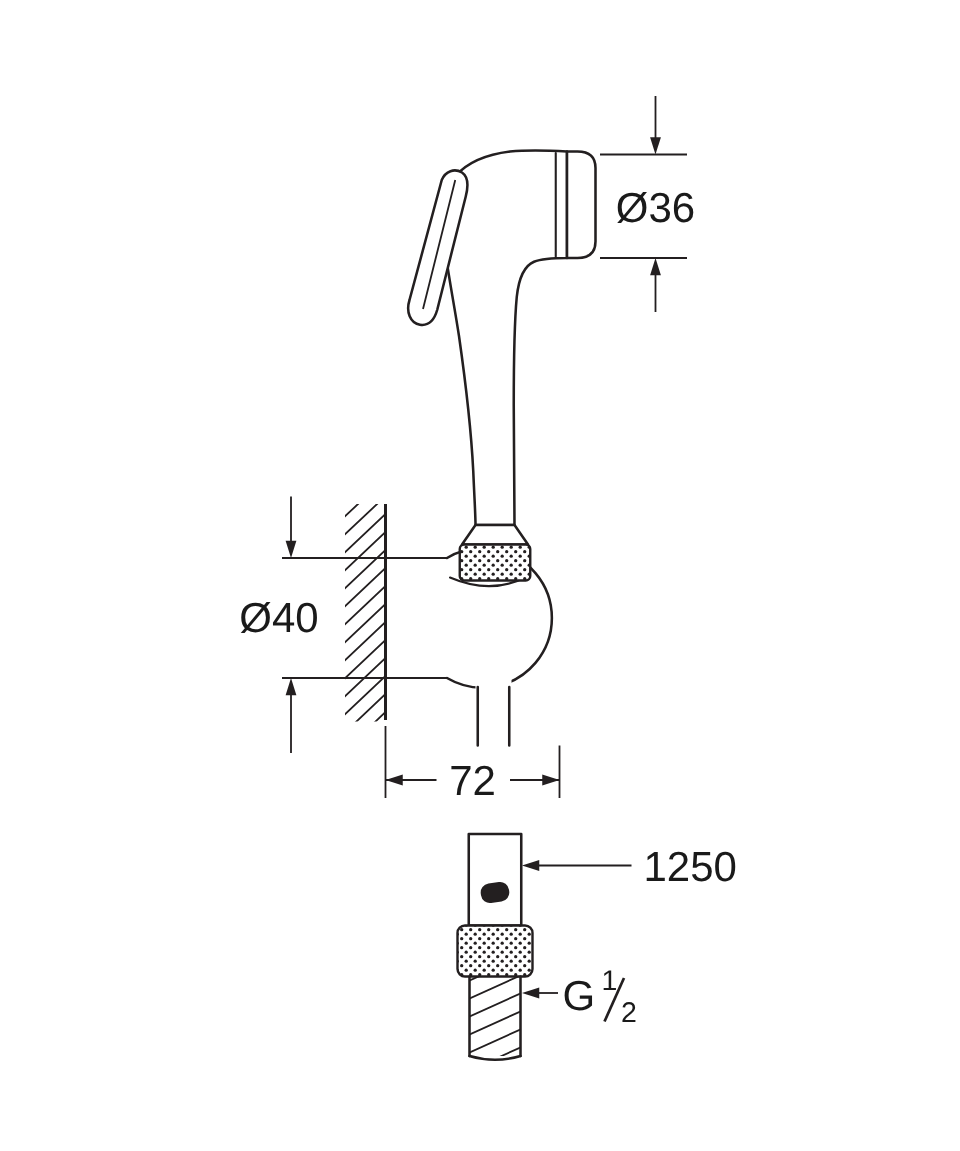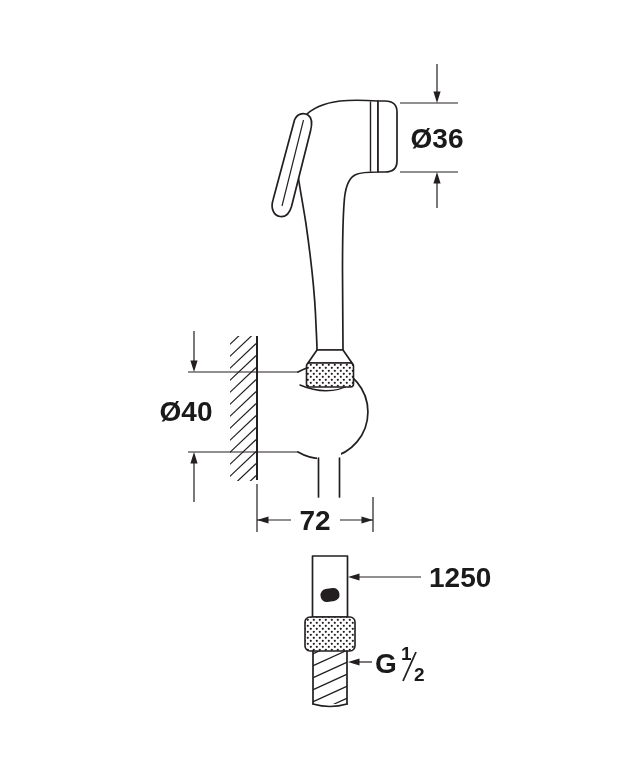--- a/index.html
+++ b/index.html
@@ -6,21 +6,21 @@
     --line-color:#231f20;
     --bg-color:#ffffff;
     --text-color:#1a1a1a;
   }
   html,body{margin:0;padding:0;}
   body{
     width:640px;height:767px;
     background:var(--bg-color);
     font-family:"Liberation Sans",sans-serif;
   }
-  .stage{position:relative;width:592px;height:767px;background:var(--bg-color);overflow:hidden;font-weight:bold;}
+  .stage{position:relative;width:592px;height:767px;background:var(--bg-color);overflow:hidden;}
   svg{position:absolute;left:0;top:0;}
 
   .s-obj{fill:none;stroke:var(--line-color);stroke-width:1.7;stroke-linecap:round;stroke-linejoin:round;}
   .s-obj-fill{fill:var(--bg-color);stroke:var(--line-color);stroke-width:1.7;stroke-linejoin:round;}
   .s-med{fill:none;stroke:var(--line-color);stroke-width:1.4;stroke-linecap:round;}
   .s-thin{fill:none;stroke:var(--line-color);stroke-width:1.2;stroke-linecap:butt;}
   .s-wall{fill:none;stroke:var(--line-color);stroke-width:2;stroke-linecap:butt;}
   .s-dim{fill:none;stroke:var(--line-color);stroke-width:1.2;stroke-linecap:butt;}
   .f-dim{fill:var(--line-color);stroke:none;}
   .knurl{fill:url(#knurlPattern);stroke:var(--line-color);stroke-width:1.6;}

